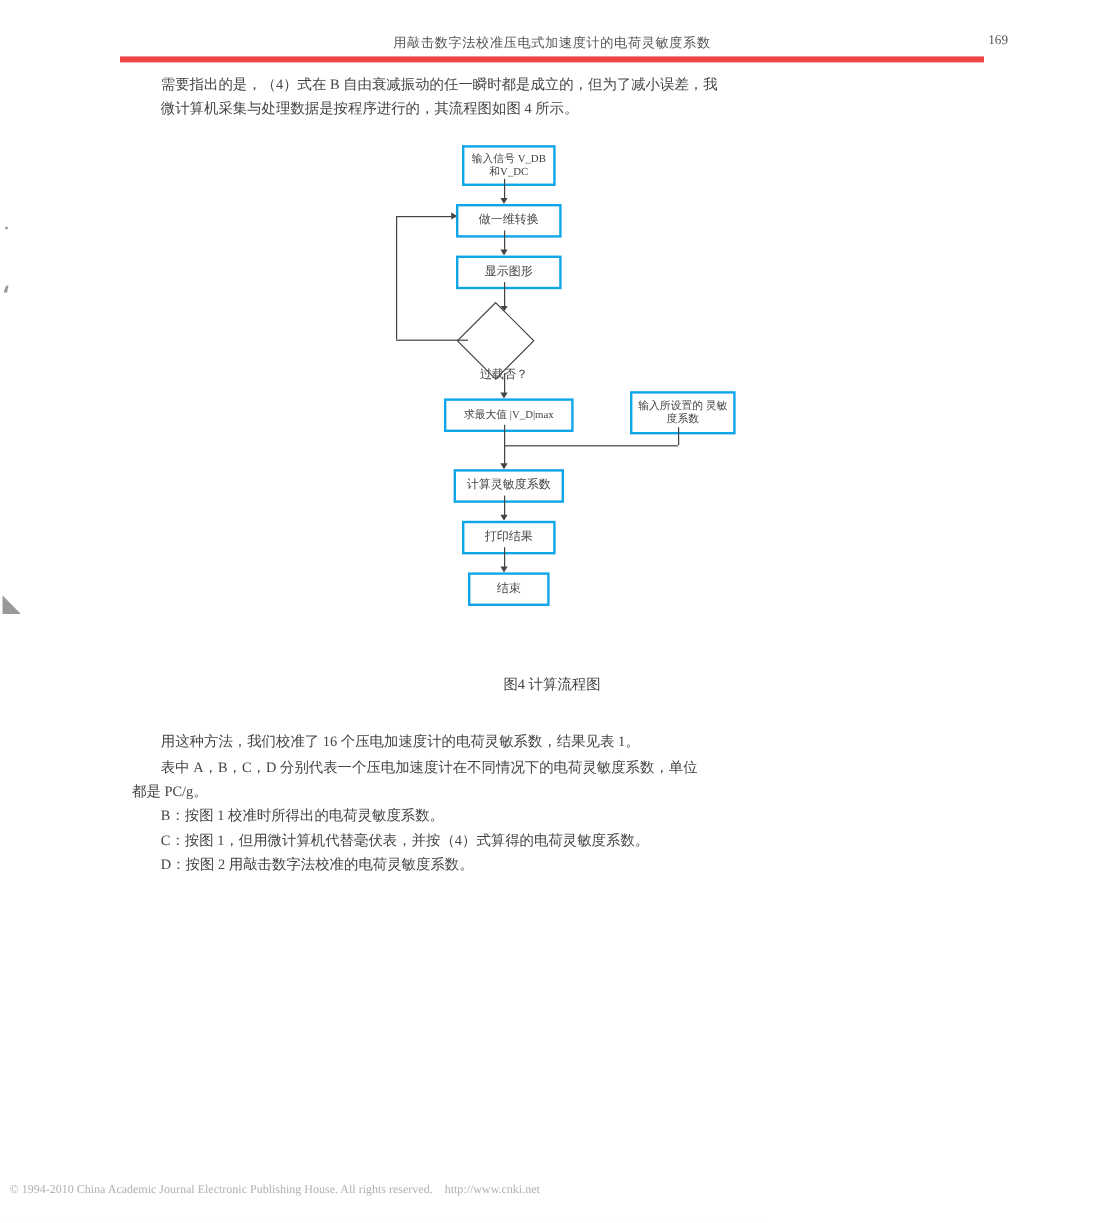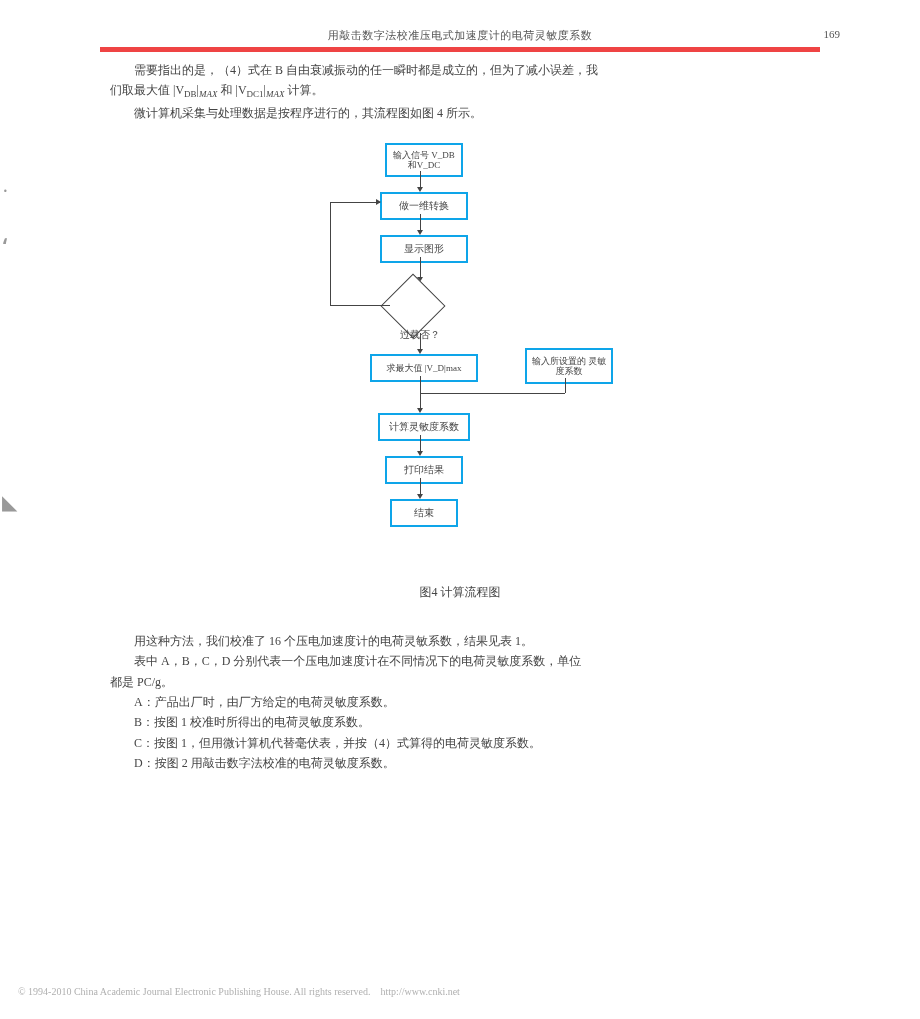--- a/index.html
+++ b/index.html
@@ -109,21 +109,21 @@
   }
   .fig-caption {
     text-align: center;
     font-size: 12px;
     color: #444;
     margin-top: 19px;
   }
   .footer {
     position: absolute;
     bottom: 22px;
-    left: 18px;
+    left: 8px;
     font-size: 10px;
     color: #b0b0b0;
   }
   sub { font-size: 9px; }
   .italic { font-style: italic; }
   .smudge {
     position: absolute;
     color: #999;
     font-size: 20px;
     left: 2px;
@@ -135,23 +135,20 @@
 <div class="page">
 
   <div class="header">
     <div class="header-title">用敲击数字法校准压电式加速度计的电荷灵敏度系数</div>
     <div class="header-pagenum">169</div>
   </div>
 
   <div class="content">
     <div class="p-indent">
       <span>需要指出的是，（4）式在 B 自由衰减振动的任一瞬时都是成立的，但为了减小误差，我</span>
-    </div>
-    <div>
-      <span>们取最大值 |V</span><sub>DB</sub><span>|</span><sub class="italic">MAX</sub><span> 和 |V</span><sub>DC1</sub><span>|</span><sub class="italic">MAX</sub><span> 计算。</span>
     </div>
     <div class="p-indent">微计算机采集与处理数据是按程序进行的，其流程图如图 4 所示。</div>
 
     <div class="flowchart">
 
       <div class="box" style="left:95px; top:0; width:70px; height:26px; font-size:9px;">输入信号
 V_DB和V_DC</div>
       <div class="arrow-v" style="left:130px; top:28px; height:18px;"></div>
       <div class="arrowhead-down" style="left:127px; top:44px;"></div>
 
@@ -198,21 +195,20 @@
 
     <div class="fig-caption">图4  计算流程图</div>
 
     <div style="height:28px;"></div>
 
     <div class="p-indent">用这种方法，我们校准了 16 个压电加速度计的电荷灵敏系数，结果见表 1。</div>
     <div class="p-indent">表中 A，B，C，D 分别代表一个压电加速度计在不同情况下的电荷灵敏度系数，单位</div>
     <div>
       <span>都是 PC/g。</span>
     </div>
-    <div class="p-indent">A：产品出厂时，由厂方给定的电荷灵敏度系数。</div>
     <div class="p-indent">B：按图 1 校准时所得出的电荷灵敏度系数。</div>
     <div class="p-indent">C：按图 1，但用微计算机代替毫伏表，并按（4）式算得的电荷灵敏度系数。</div>
     <div class="p-indent">D：按图 2 用敲击数字法校准的电荷灵敏度系数。</div>
   </div>
 
   <div class="smudge" style="top:180px;">·</div>
   <div class="smudge" style="top:220px; font-weight:bold;">⸲</div>
   <div class="smudge" style="top:490px;">◣</div>
 
   <div class="footer">

